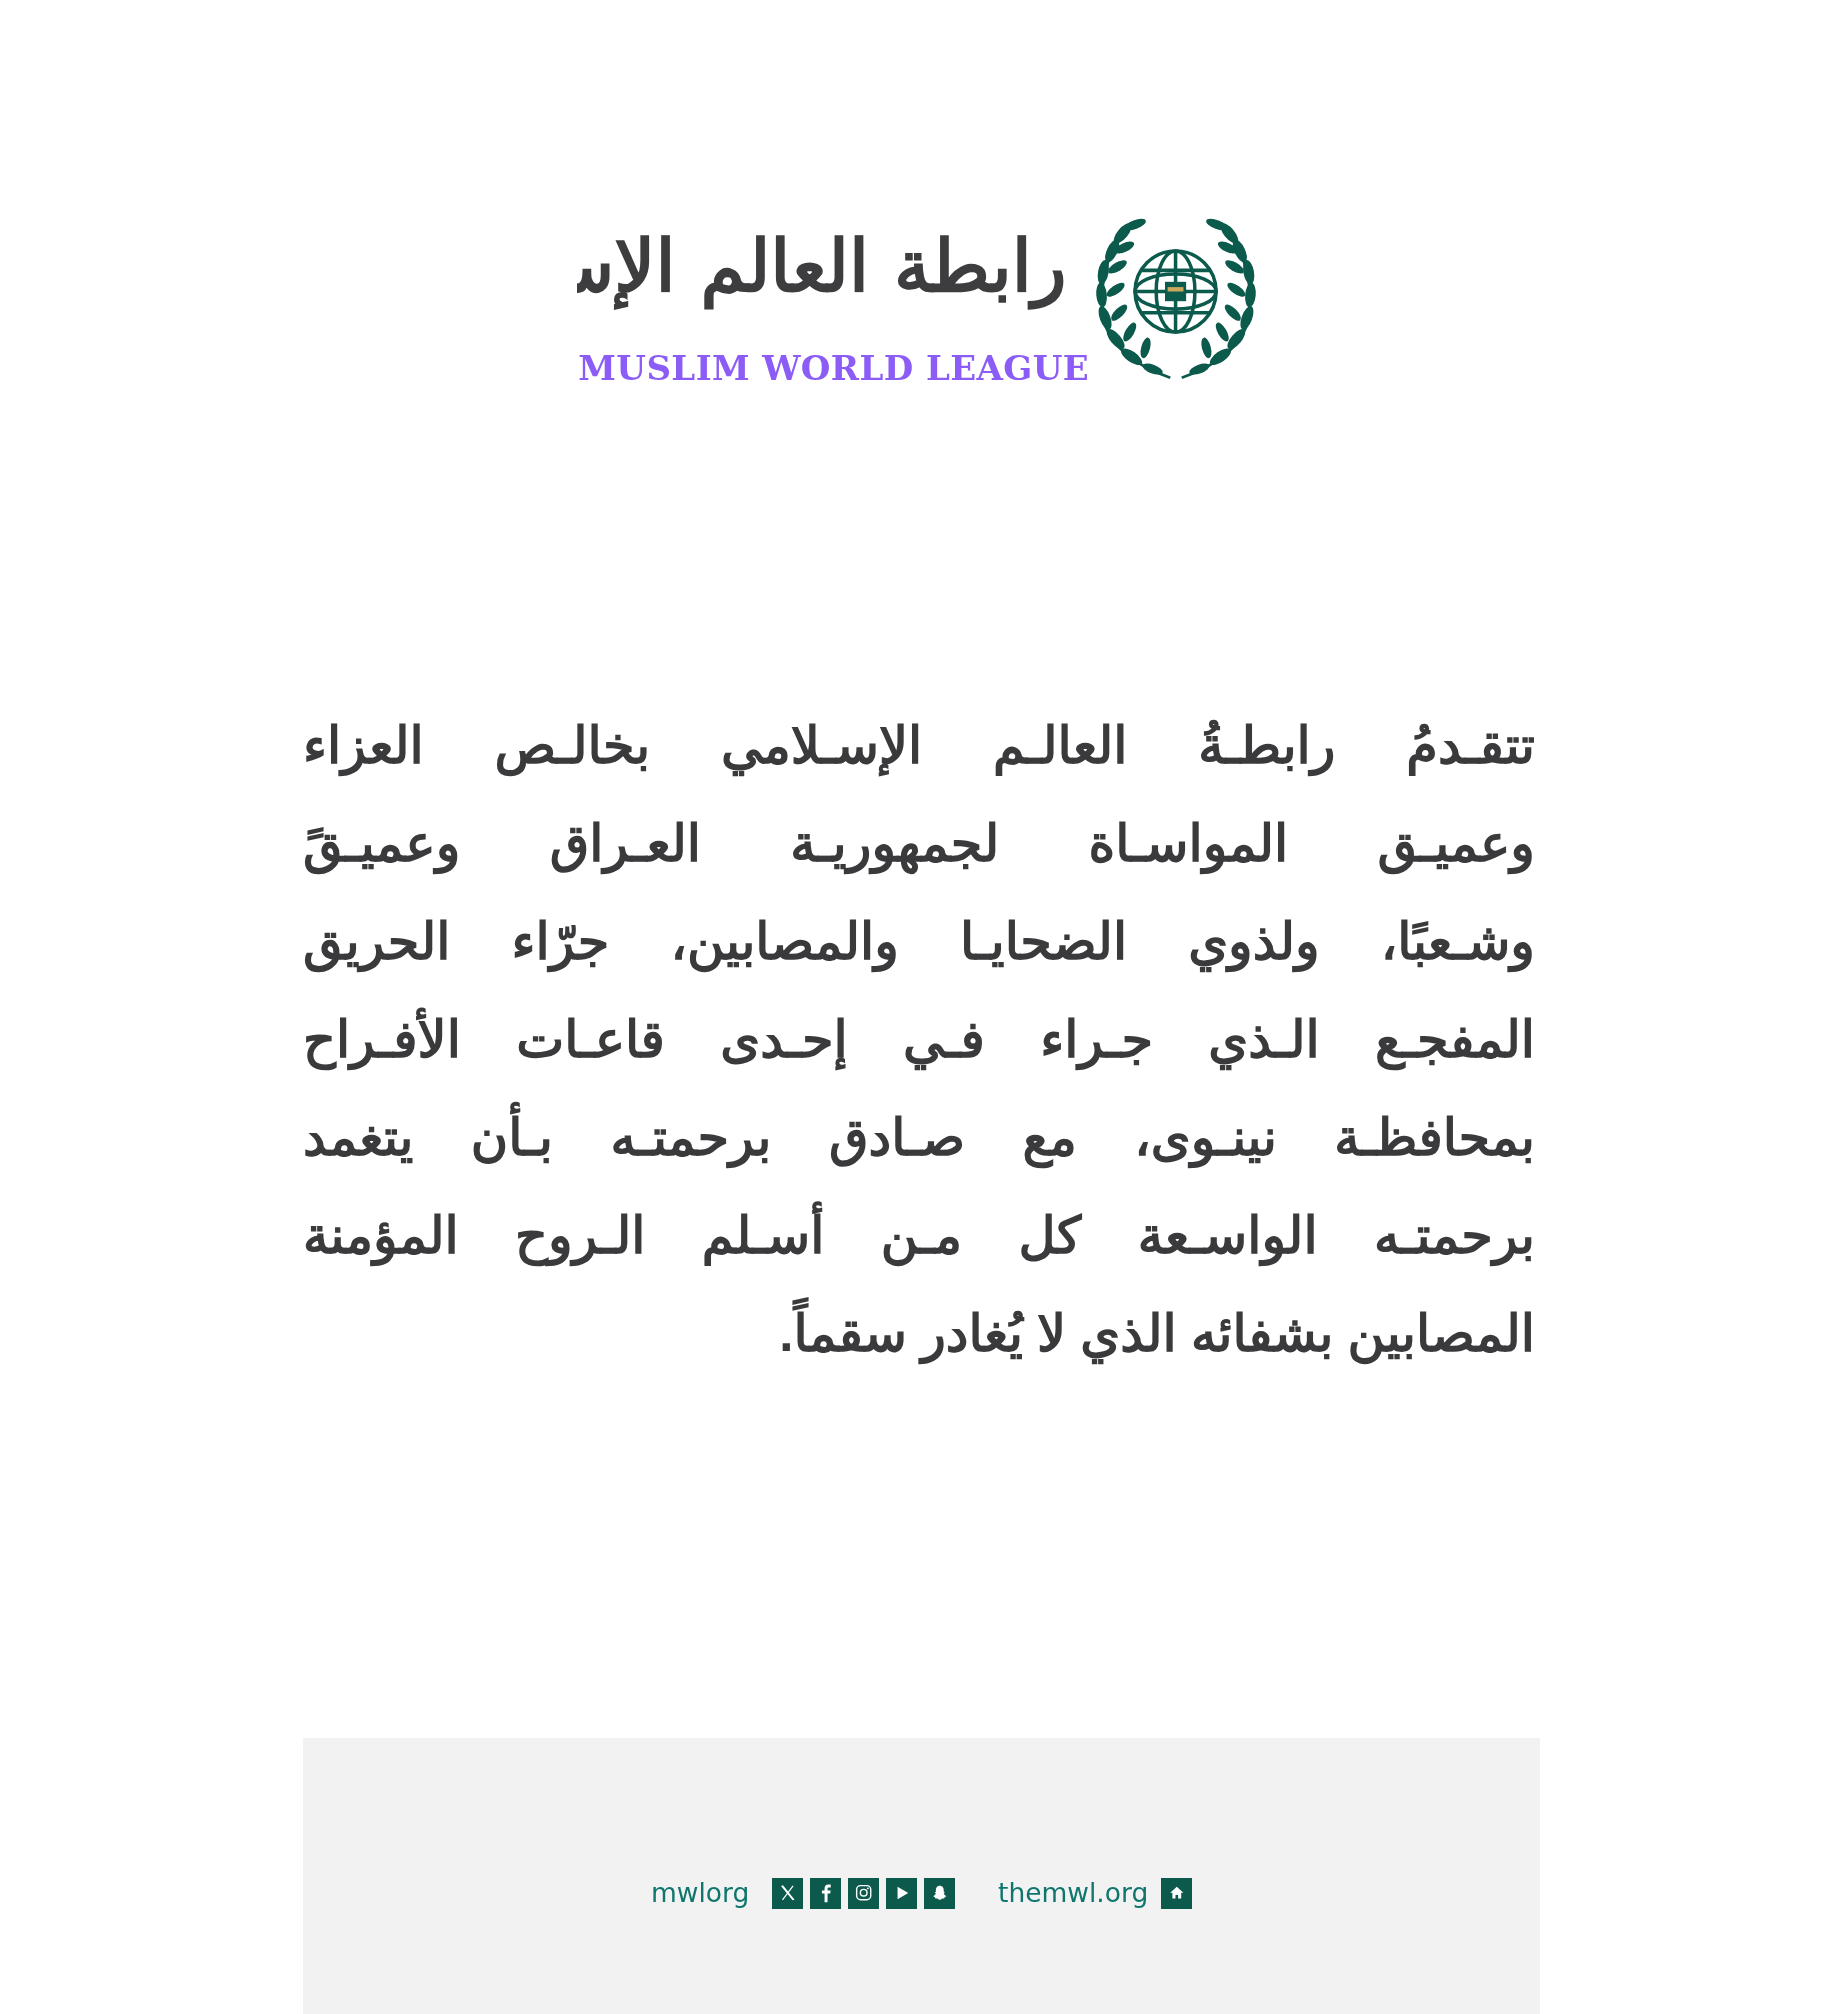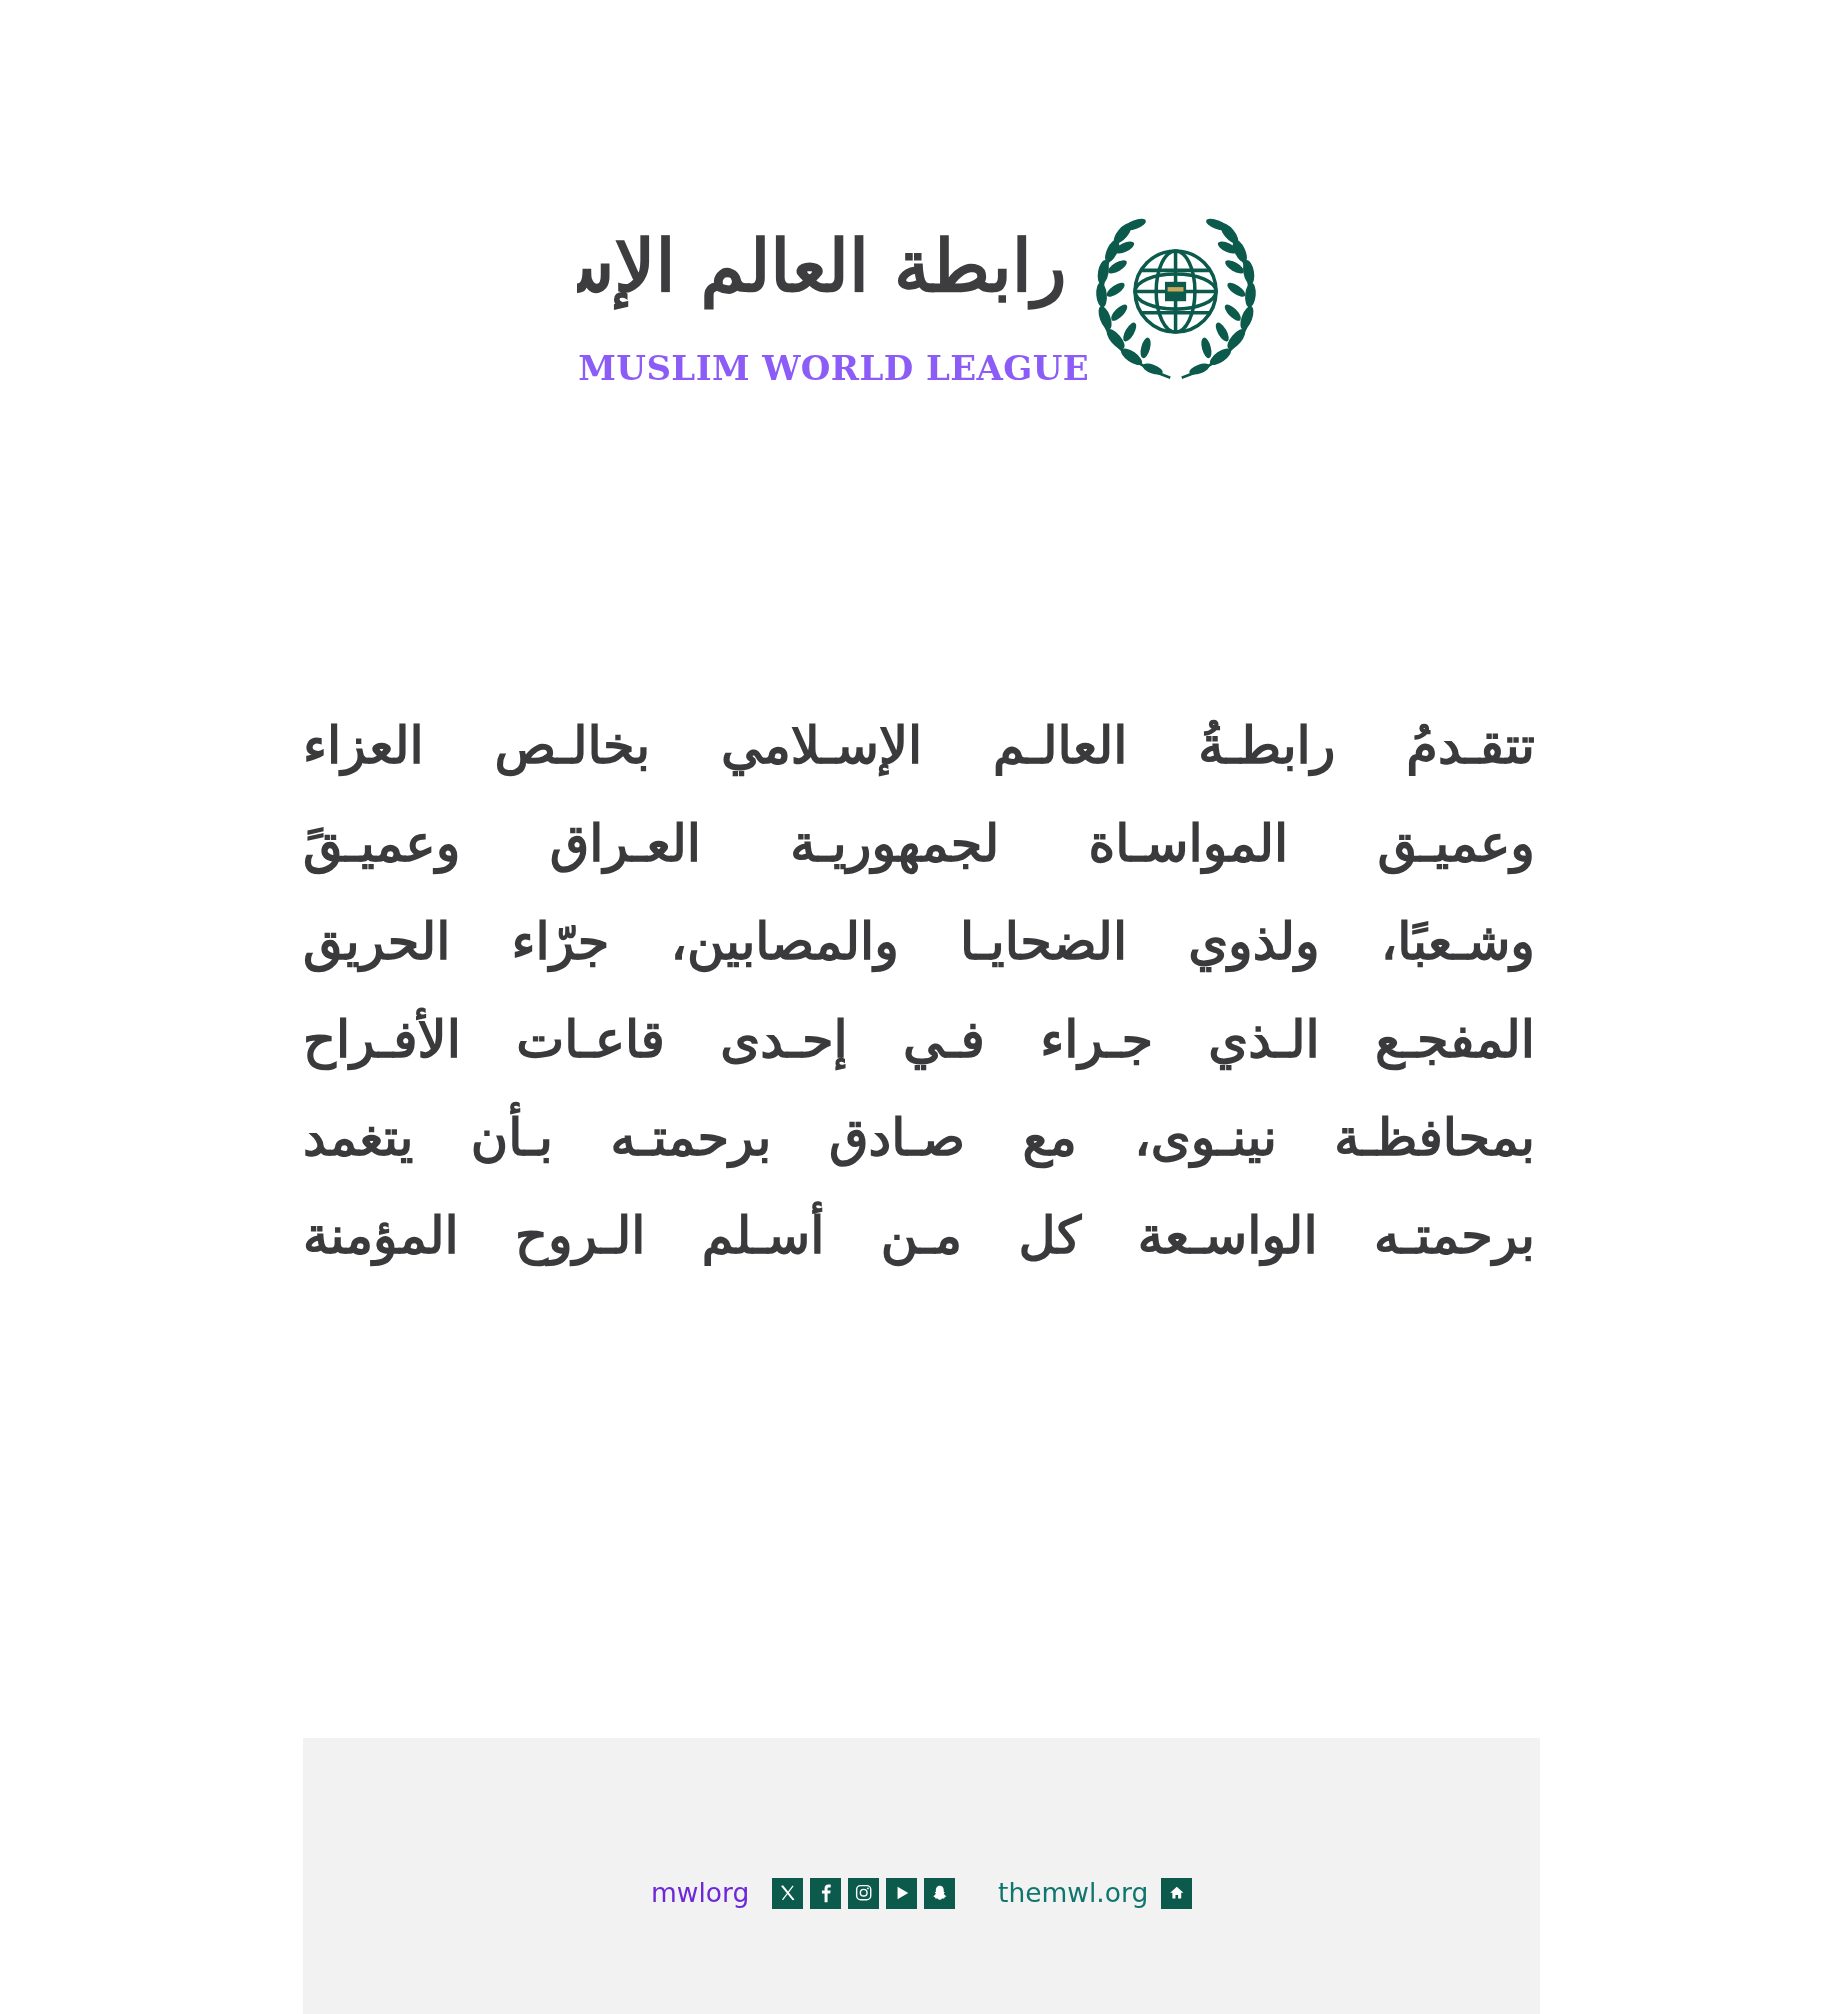--- a/index.html
+++ b/index.html
@@ -105,21 +105,21 @@
     width: 100%;
     height: 35px;
   }
   .handle {
     position: absolute;
     left: 348px;
     top: 0;
     font-family: "DejaVu Sans", sans-serif;
     font-size: 26.5px;
     line-height: 35px;
-    color: #6d28d9;
+    color: #0f766e;
     white-space: nowrap;
   }
   .socials {
     position: absolute;
     left: 469px;
     top: 2.6px;
     display: flex;
     gap: 7px;
   }
   .sq {
@@ -210,20 +210,21 @@
   </svg>
 </div>
 
 <div class="statement">
   <span class="line">تتقـدمُ رابطـةُ العالـم الإسـلامي بخالـص العزاء</span>
   <span class="line">وعميـق المواسـاة لجمهوريـة العـراق وعميـقً</span>
   <span class="line">وشـعبًا، ولذوي الضحايـا والمصابين، جرّاء الحريق</span>
   <span class="line">المفجـع الـذي جـراء فـي إحـدى قاعـات الأفـراح</span>
   <span class="line">بمحافظـة نينـوى، مع صـادق برحمتـه بـأن يتغمد</span>
   <span class="line">برحمتـه الواسـعة كل مـن أسـلم الـروح المؤمنة</span>
+  <span class="line last">المصابين بشفائه الذي لا يُغادر سقماً.</span>
 </div>
 
 <div class="footer">
   <div class="footer-row">
     <span class="handle">mwlorg</span>
 
     <div class="socials">
       <div class="sq">
         <svg width="17.6" height="17.6" viewBox="0 0 20 20">
             <g stroke="#fff" stroke-width="1.4" fill="none">

